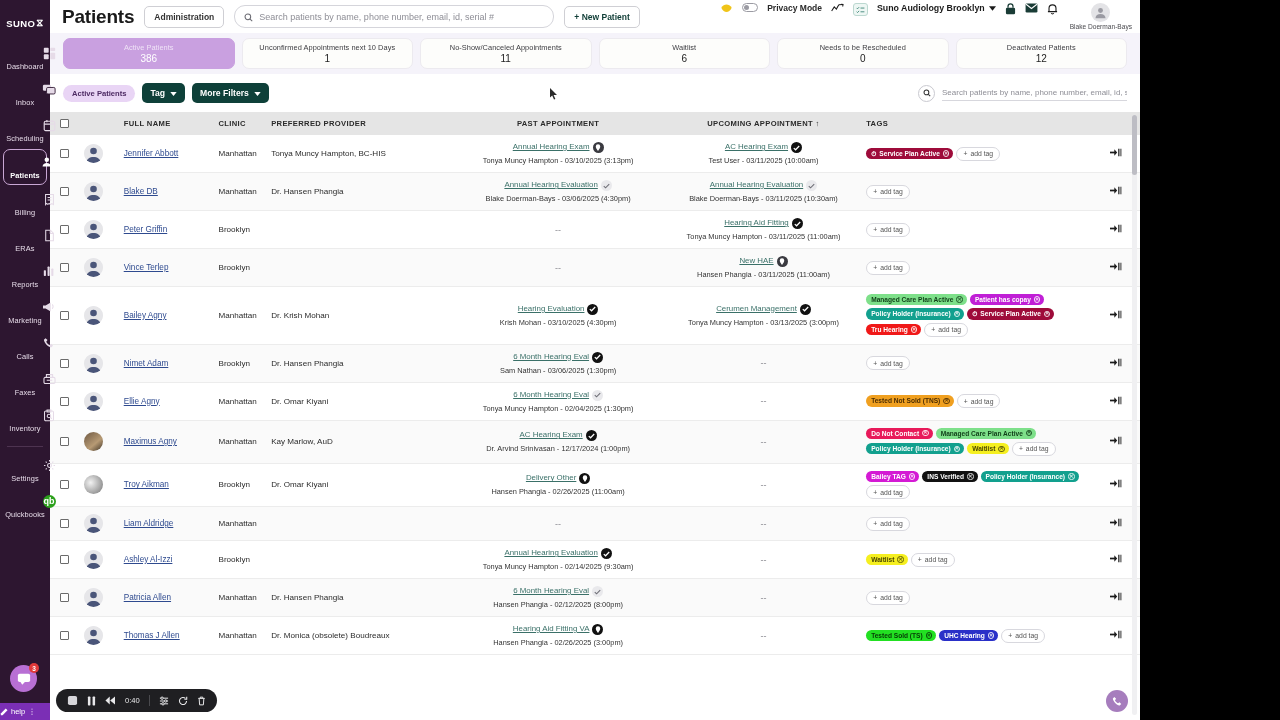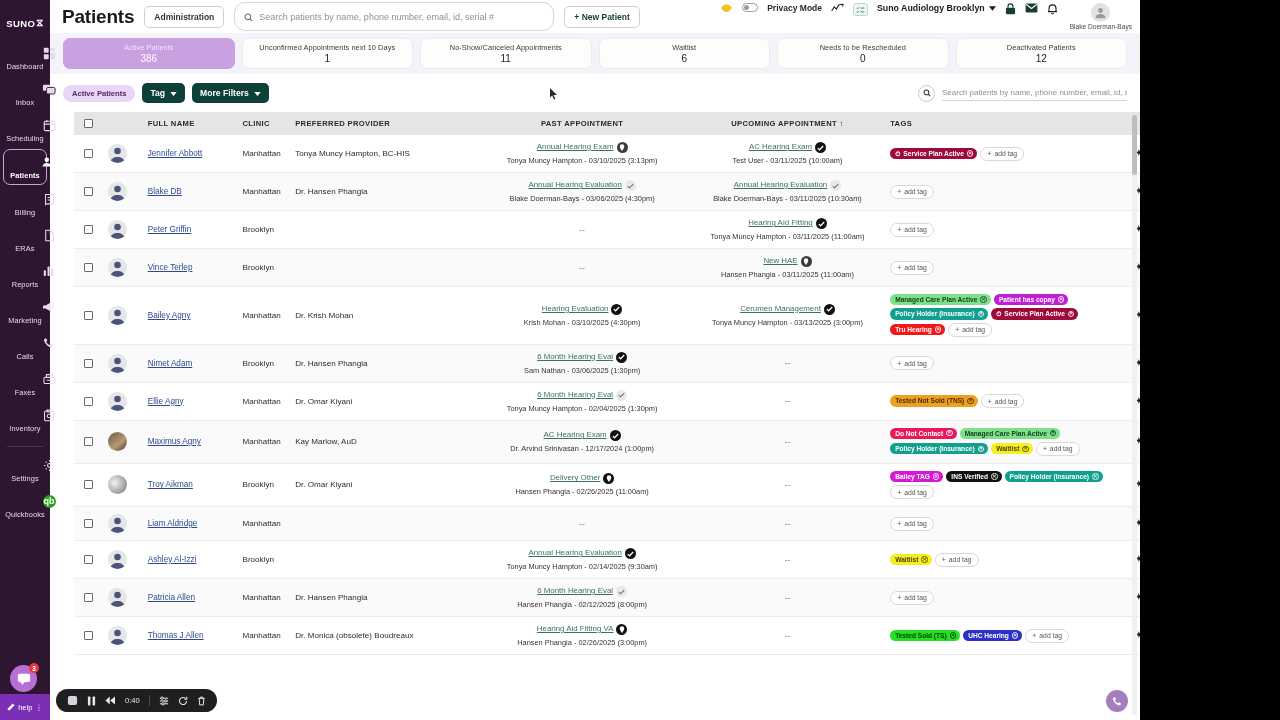--- a/index.html
+++ b/index.html
@@ -36,21 +36,21 @@
   #header {
     position: absolute; left: 50px; top: 0; right: 0; height: 33px; background: #fff;
     display: flex; align-items: center; padding: 0 8px 0 12px; gap: 10px; z-index: 30;
   }
   #page-title { font-size: 19px; font-weight: 700; color: #1b1b1b; letter-spacing: -.2px; }
   .admin-btn {
     border: 1px solid #cfcfd4; border-radius: 5px; background: #fff;
     font-size: 8.5px; font-weight: 700; color: #333; padding: 5px 9px; cursor: pointer; white-space: nowrap;
   }
   .top-search {
-    display: flex; align-items: center; gap: 6px; width: 320px; height: 29px;
+    display: flex; align-items: center; gap: 6px; width: 320px; height: 23px;
     border: 1px solid #d5d5db; border-radius: 11px; padding: 0 9px; background: #fff;
   }
   .top-search input {
     border: 0; outline: 0; font-size: 9px; color: #555; width: 100%;
     font-family: "Liberation Sans", sans-serif; background: transparent;
   }
   .top-search input::placeholder { color: #8e8e96; }
   .new-patient {
     border: 1px solid #cfcfd4; border-radius: 5px; background: #fff; color: #0f3d36;
     font-size: 8.5px; font-weight: 700; padding: 5px 9px; cursor: pointer; white-space: nowrap;
@@ -98,21 +98,21 @@
   .srch-circle { width: 17px;height:17px;border-radius:50%;border:1px solid #c9c9d0;display:flex;align-items:center;justify-content:center;cursor:pointer; }
   .tbl-search input {
     width: 185px; border:0; border-bottom: 1px solid #d7d7dd; outline: 0;
     font-size: 8px; color: #555; padding: 2px 0 3px; font-family: "Liberation Sans", sans-serif;
   }
   .tbl-search input::placeholder { color: #8e8e96; }
   .cursor-arrow { position: absolute; left: 550px; top: 88px; width: 8px; height: 12px; pointer-events:none; z-index: 25;}
 
   
   #table-wrap {
-    position: absolute; left: 50px; top: 112px; right: 0; bottom: 0; overflow: hidden; background: #fff; padding-left: 24px;
+    position: absolute; left: 50px; top: 112px; right: 0; bottom: 0; overflow: hidden; background: #fff;
   }
   table { width: 1090px; border-collapse: collapse; table-layout: fixed; }
   thead th {
     background: #e5e5e5; font-size: 7.6px; font-weight: 700; color: #2b2b2b;
     letter-spacing: .35px; text-align: left; padding: 7px 0; height: 21px; vertical-align: middle;
   }
   tbody td { border-bottom: 1px solid #ececec; font-size: 8.1px; color: #2b2b2b; vertical-align: middle; padding: 7px 0; }
   tbody tr:nth-child(even) { background: #fafafa; }
   .c-chk { width: 32px; padding-left: 10px !important; }
   .c-av  { width: 38px; }
@@ -152,22 +152,22 @@
   #vscroll { position: absolute; right: 3px; top: 115px; width: 5px; height: 600px; background: #f0f0f2; border-radius: 3px; z-index: 12;}
   #vthumb { position: absolute; left: 0; top: 0; width: 5px; height: 60px; background: #bdbdc4; border-radius: 3px; }
 
   
   #chat-bubble {
     position: absolute; left: 10px; bottom: 28px; width: 27px; height: 27px; border-radius: 50%;
     background: #b86fd4; display: flex; align-items: center; justify-content: center; cursor: pointer; z-index: 60;
   }
   #chat-badge { position: absolute; right: -2px; top: -2px; width: 10px; height: 10px; border-radius: 50%; background: #e03a3a; color:#fff; font-size: 6.5px; font-weight:700; display:flex;align-items:center;justify-content:center; }
   #help-pill {
-    position: absolute; left: 0; bottom: 0; width: 50px; height: 26px; background: #7b2fb5;
-    display: flex; align-items: center; justify-content: center; gap: 3px; color: #fff; font-size: 7.5px; z-index: 61; cursor: pointer;
+    position: absolute; left: 0; bottom: 0; width: 50px; height: 17px; background: #7b2fb5;
+    display: flex; align-items: center; justify-content: flex-start; gap: 3px; color: #fff; font-size: 7.5px; z-index: 61; cursor: pointer;
   }
   #recorder {
     position: absolute; left: 56px; bottom: 8px; height: 23px; border-radius: 12px; background: #1f1f22;
     display: flex; align-items: center; gap: 9px; padding: 0 11px; z-index: 62;
   }
   #recorder .rc { display:flex; align-items:center; cursor:pointer; }
   #recorder .rtime { color: #e8e8ea; font-size: 7.6px; }
   #recorder .divider { width: 1px; height: 11px; background: #4a4a4e; }
   #phone-fab {
     position: absolute; right: 12px; bottom: 8px; width: 22px; height: 22px; border-radius: 50%;

